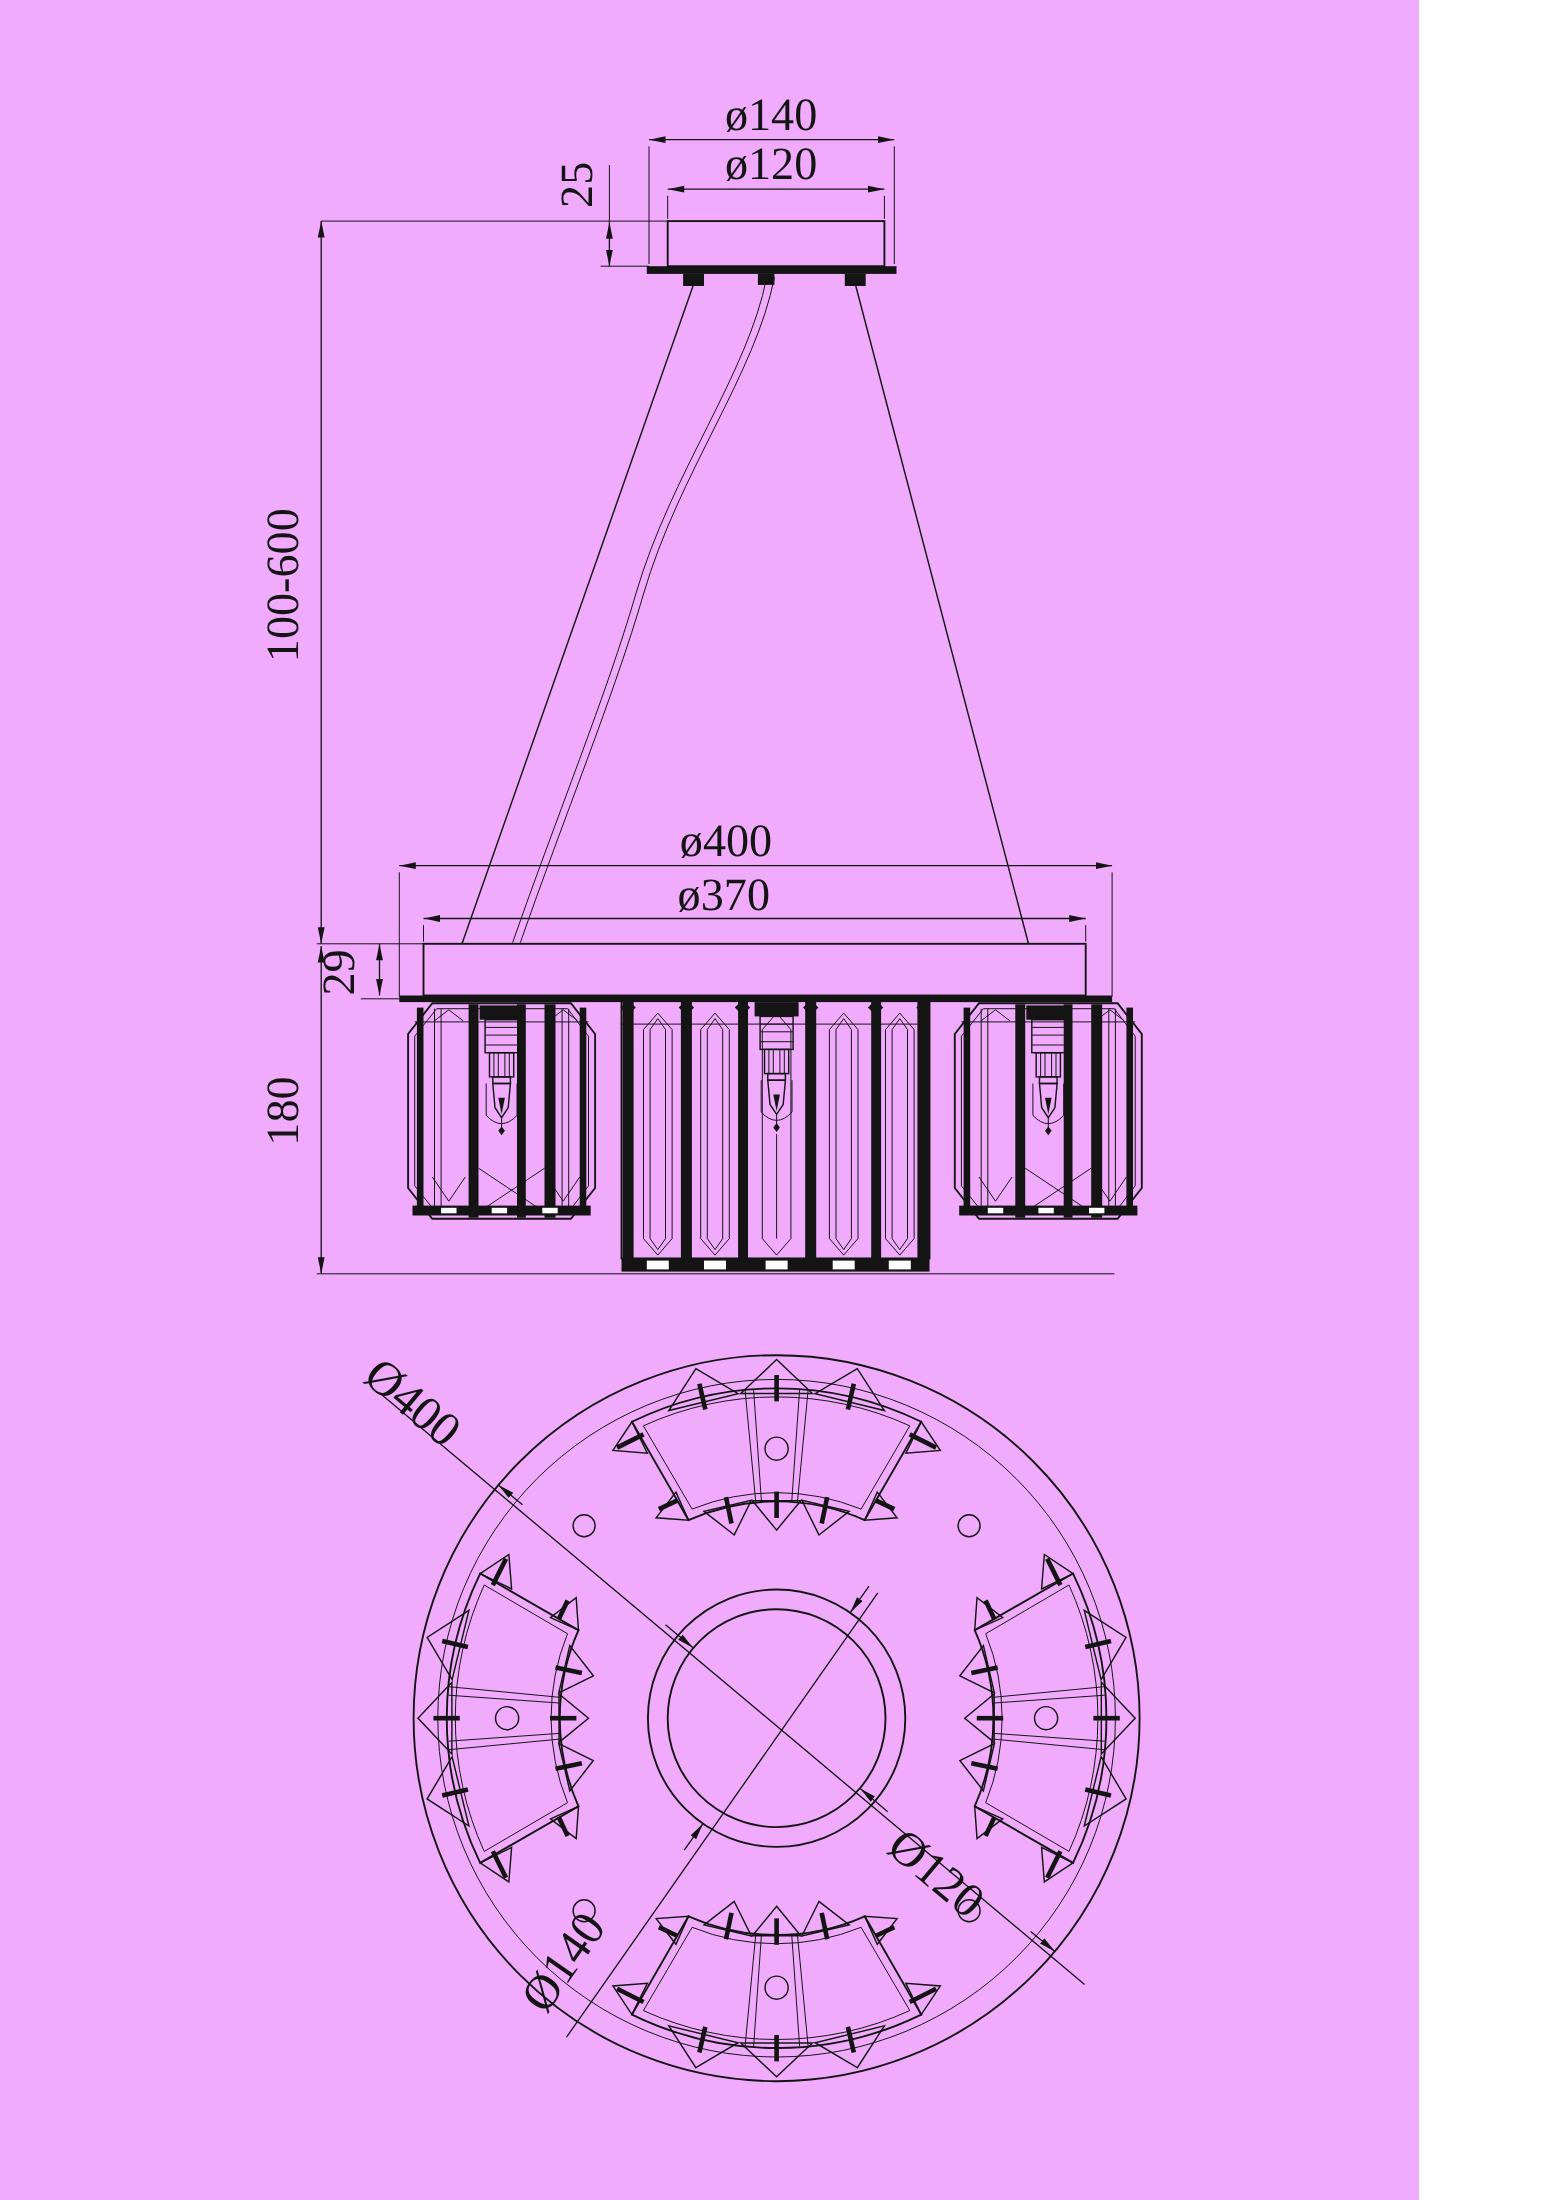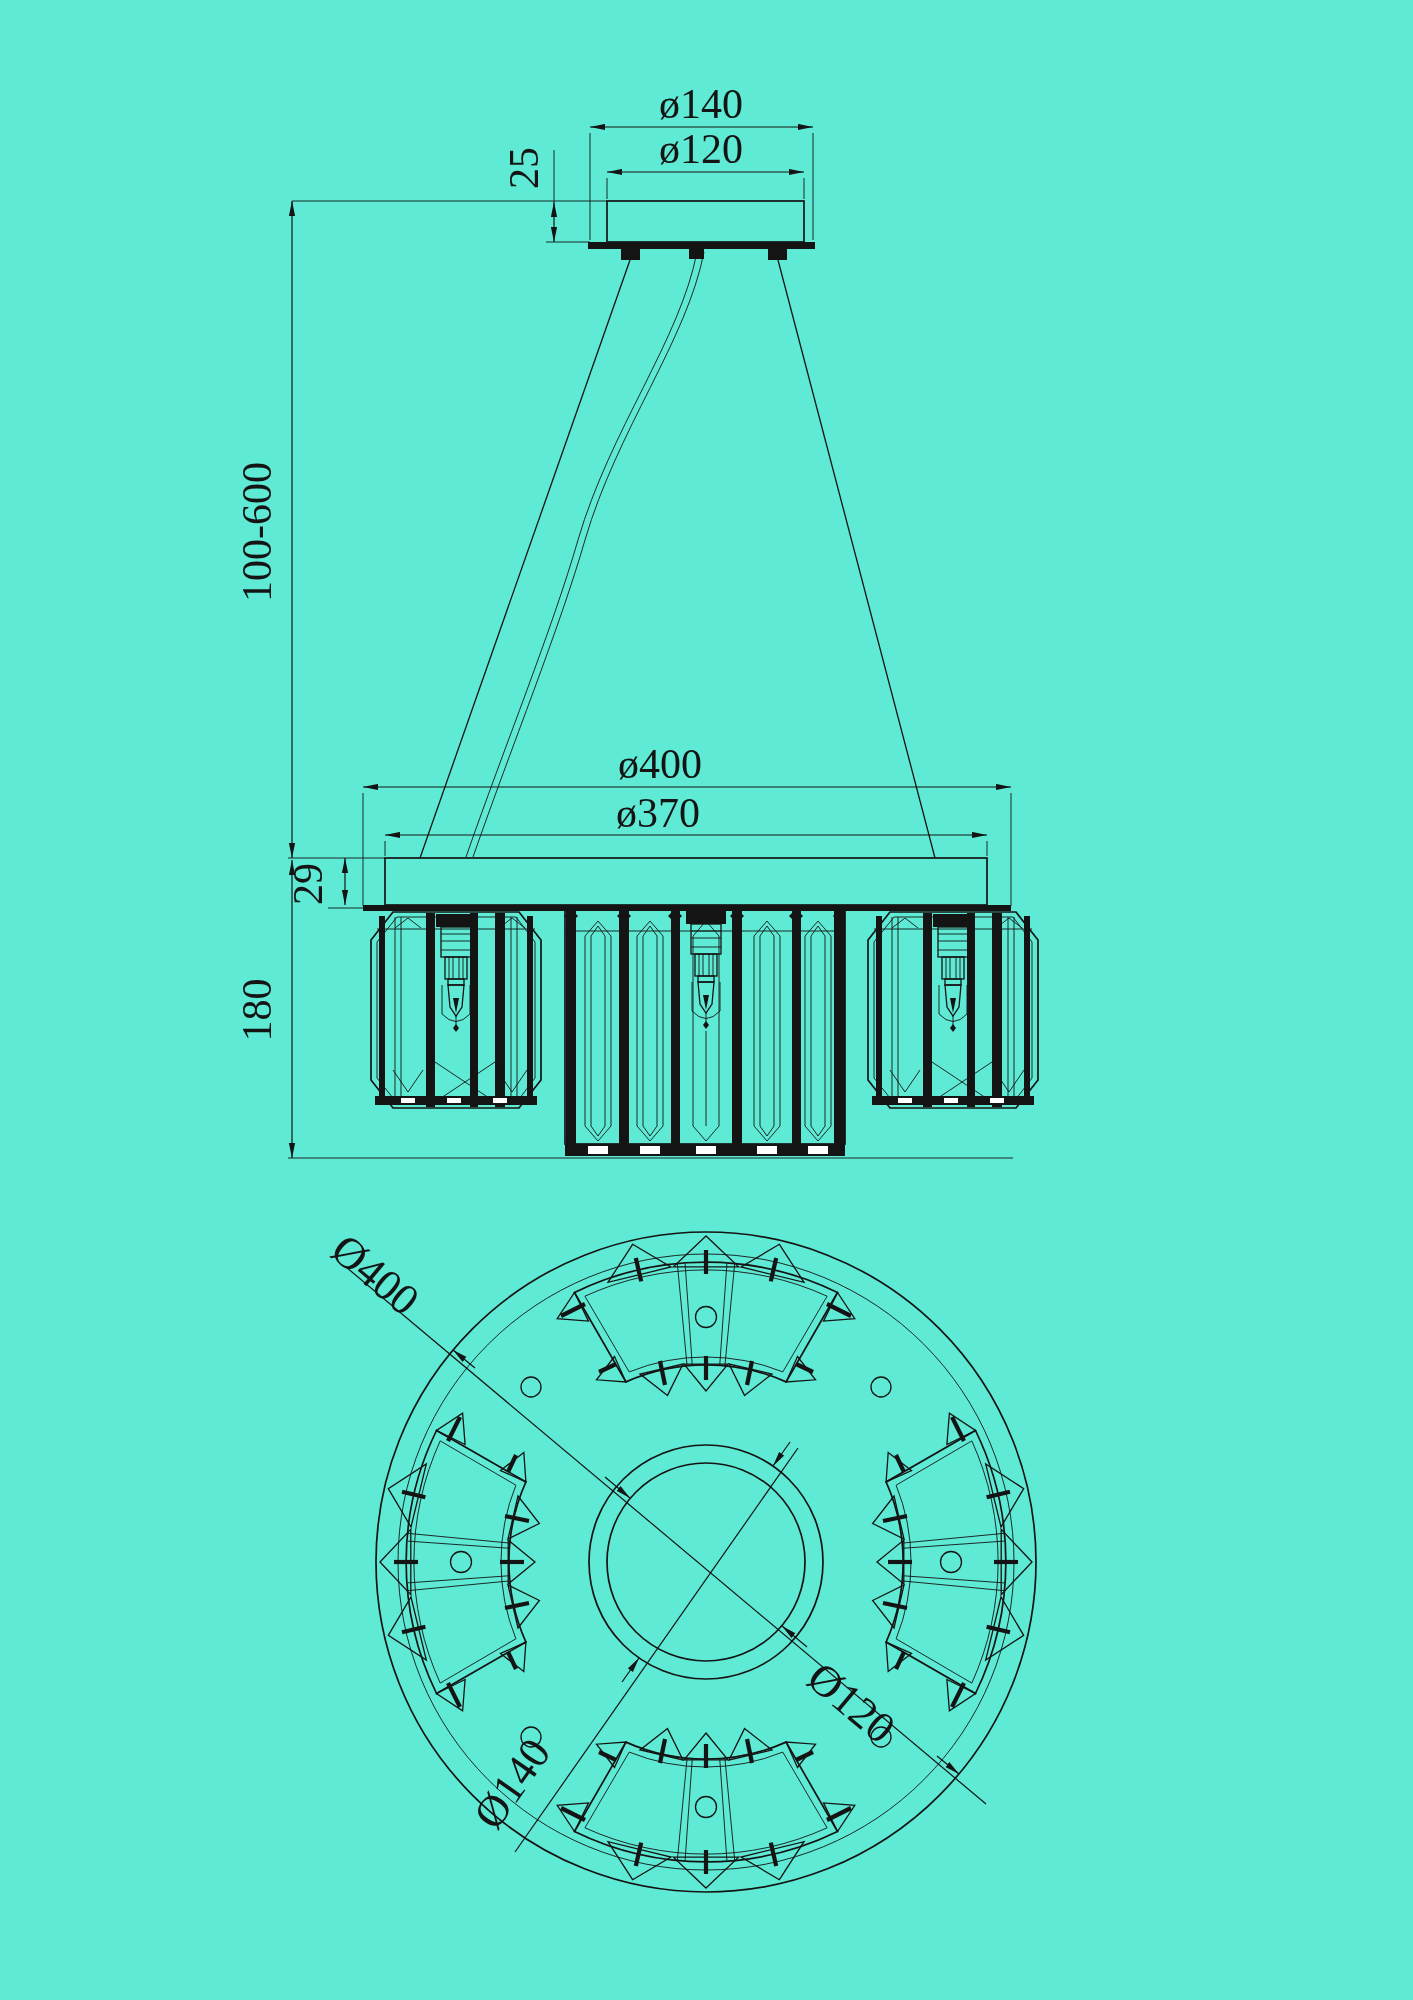--- a/index.html
+++ b/index.html
@@ -1,16 +1,16 @@
 <!DOCTYPE html>
 <html><head>
 <meta charset="utf-8">
 <style>
   html,body{margin:0;padding:0;background:#fff;}
-  .page{position:relative;width:1413px;height:2000px;background:#5eead4;
+  .page{position:relative;width:1290px;height:2000px;background:#f0abfc;
         font-family:"Liberation Serif", serif;}
   svg{display:block}
   .ln   {stroke:#141414;stroke-width:1.7;fill:none;stroke-linecap:butt;}
   .med  {stroke:#141414;stroke-width:1.3;fill:none;}
   .thin {stroke:#141414;stroke-width:0.9;fill:none;}
   .dim  {stroke:#141414;stroke-width:1.2;fill:none;}
   .tick {stroke:#141414;stroke-width:4.2;fill:none;}
   .blk  {fill:#141414;stroke:none;}
   .wht  {fill:#ffffff;stroke:none;}
   .dimtext{font-family:"Liberation Serif", serif;font-size:42px;fill:#141414;}

